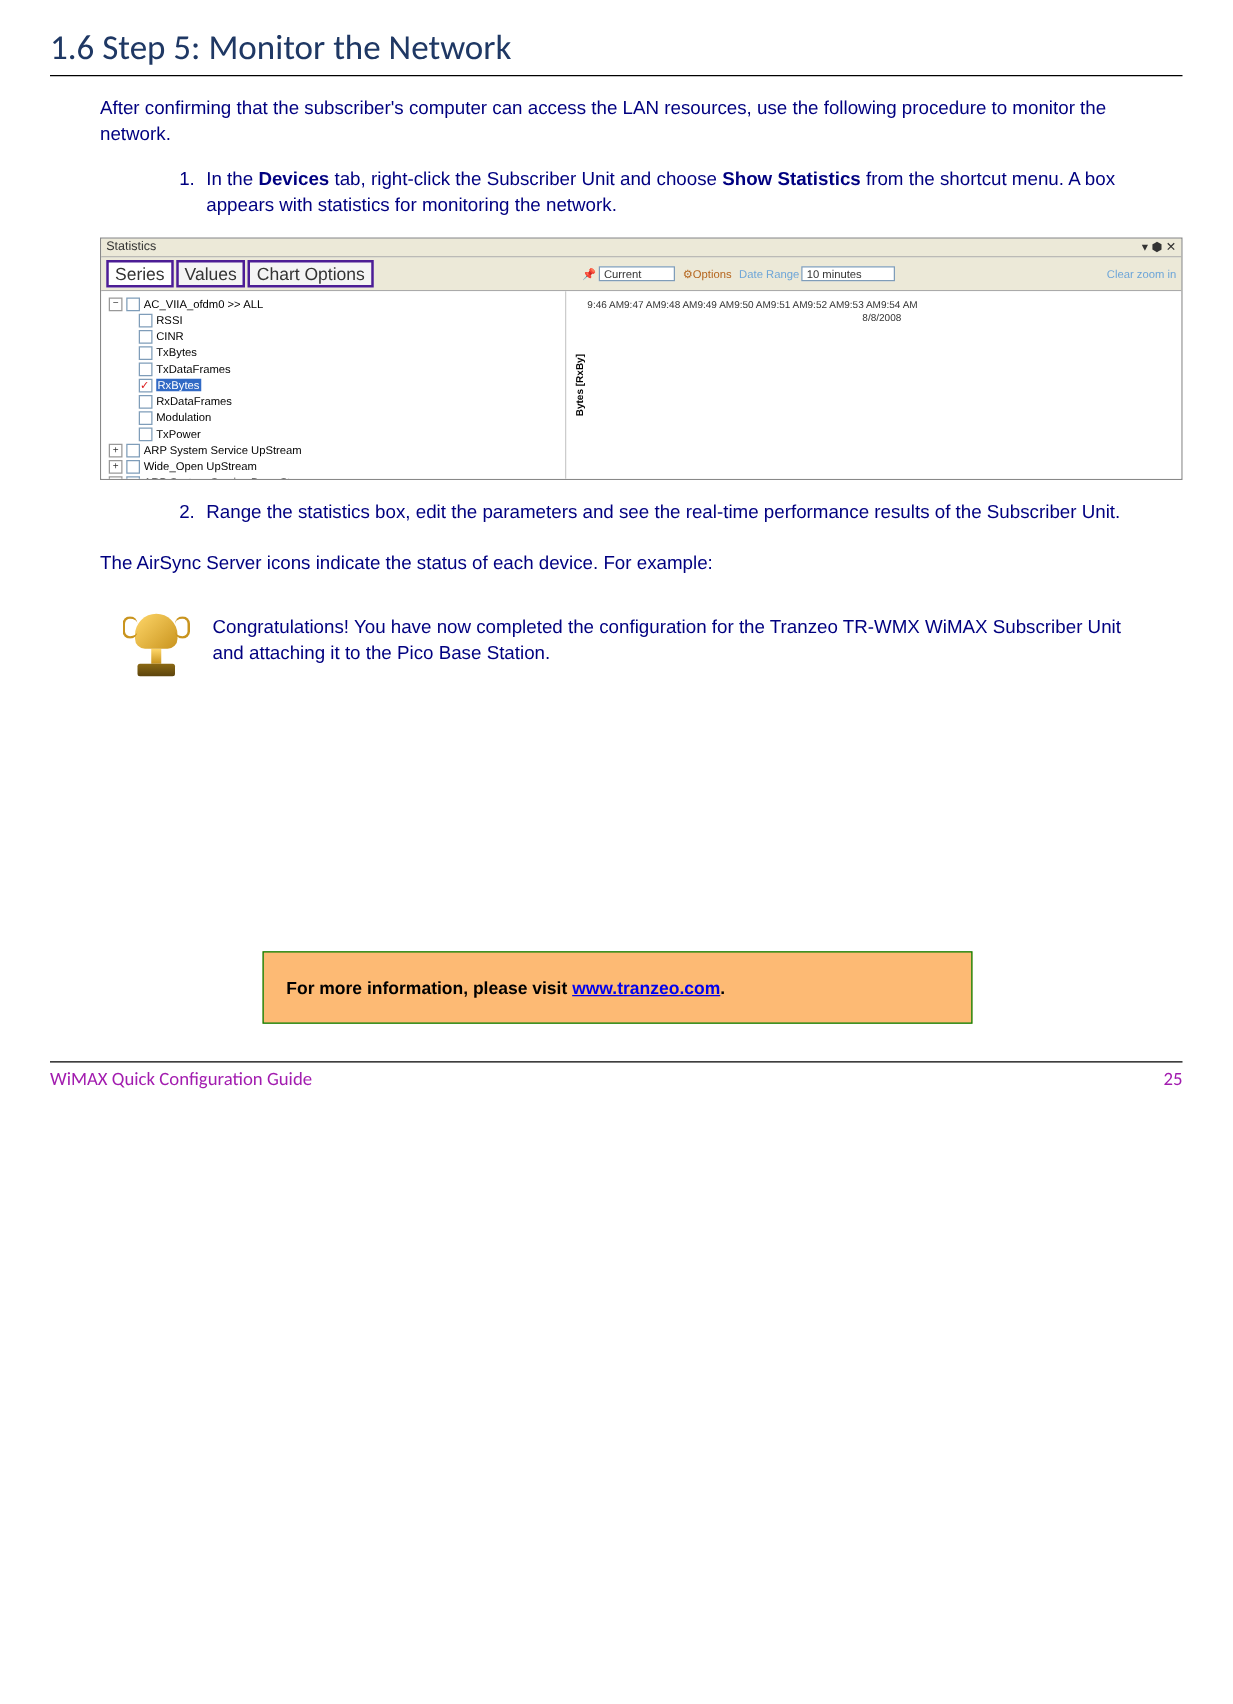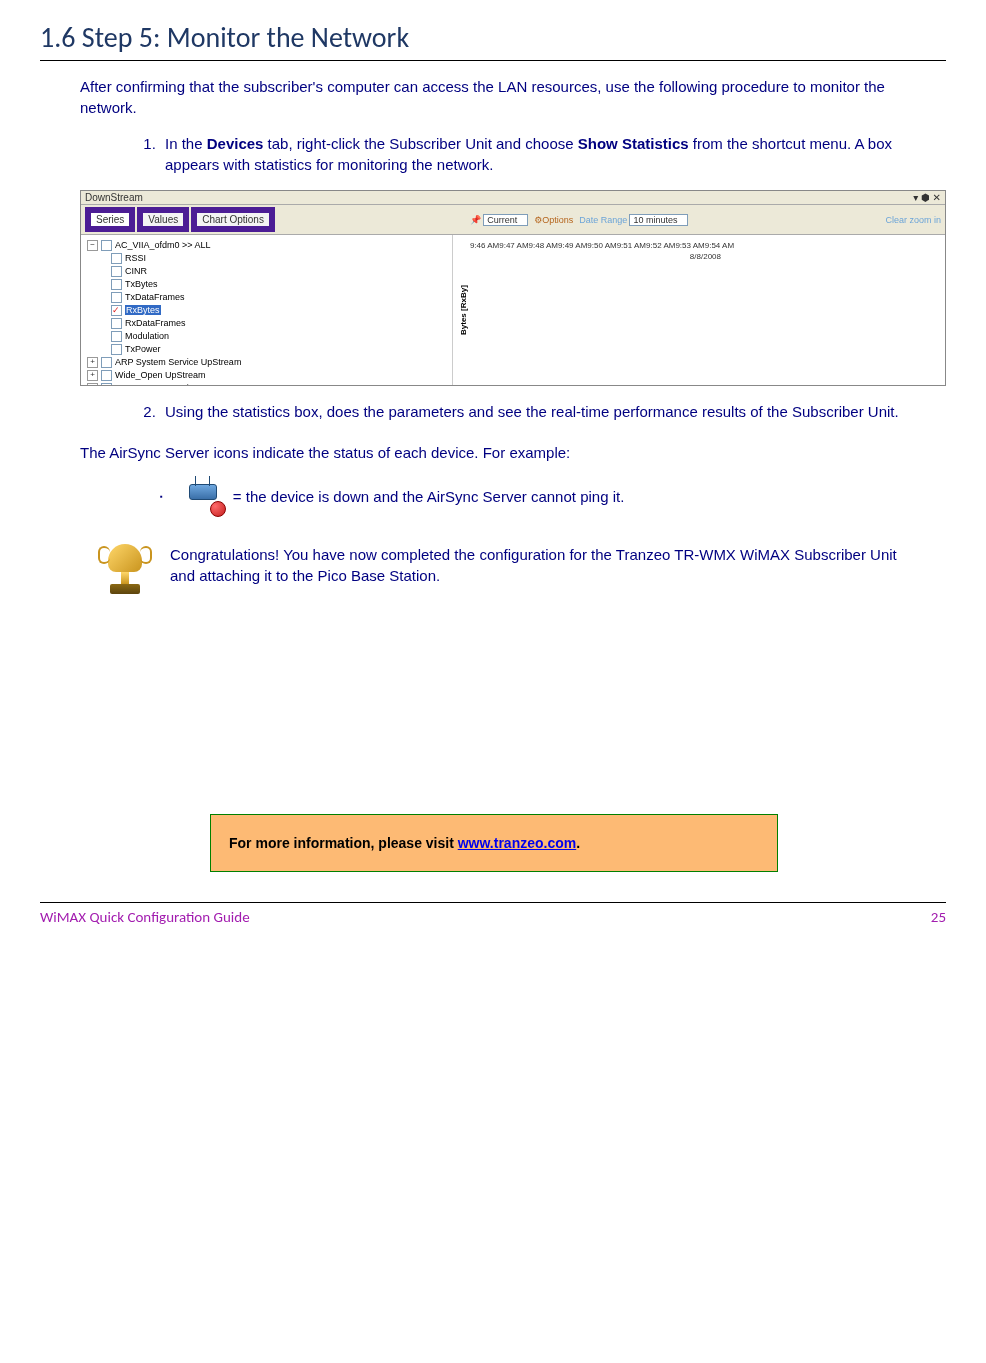--- a/index.html
+++ b/index.html
@@ -61,29 +61,29 @@
     }
     .shot-toolbar {
       display: flex;
       align-items: center;
       background: #ece9d8;
       border-bottom: 1px solid #aaa;
       padding: 2px 4px;
       gap: 2px;
     }
     .shot-toolbar .tab-btn {
-      border: 6px solid #4c1d95;
+      border: 2px solid #4c1d95;
       padding: 1px 5px;
       background: #f4f4f4;
-      font-size: 10px;
+      font-size: 14px;
     }
     .shot-toolbar .tab-btn.active { background: #fff; }
     .shot-toolbar .spacer { flex: 1; }
     .shot-toolbar .tool { font-size: 9px; color:#333; margin-left:4px;}
-    .shot-toolbar .dropdown { border: 1px solid #7f9db9; background:#fff; padding: 0px 10px 0px 3px; font-size:9px; position:relative; }
+    .shot-toolbar .dropdown { border: 1px solid #7f9db9; background:#fff; padding: 0px 26px 0px 3px; font-size:9px; position:relative; }
     .shot-toolbar .link-blue { color: #6da5d8; }
     .shot-toolbar .pin { font-size:9px; color:#555; margin-left:2px; }
     .shot-body {
       display: flex;
       height: 150px;
       background: #fff;
     }
     .tree-panel {
       width: 42%;
       border-right: 1px solid #ccc;
@@ -357,21 +357,21 @@
 
 <ol>
   <li>
     <span>In the </span><span class="strong">Devices</span><span> tab, right-click the Subscriber Unit and choose </span><span class="strong">Show Statistics</span><span> from the shortcut menu. A box appears with statistics for monitoring the network.</span>
   </li>
 </ol>
 
 <div class="figure-container">
   <div class="screenshot">
     <div class="shot-titlebar">
-      <span>DownStream</span>
+      <span>Statistics</span>
       <span>▾ ⬢ ✕</span>
     </div>
     <div class="shot-toolbar">
       <span class="tab-btn active">Series</span>
       <span class="tab-btn">Values</span>
       <span class="tab-btn">Chart Options</span>
       <span class="spacer"></span>
       <span class="pin">📌</span>
       <span class="dropdown">Current</span>
       <span class="tool" style="color:#b5651d;">⚙<span>Options</span></span>
@@ -413,35 +413,26 @@
             <span>9:54 AM</span>
           </div>
           <div class="xdate">8/8/2008</div>
         </div>
       </div>
     </div>
   </div>
 </div>
 
 <ol start="2">
-  <li>Using the statistics box, does the parameters and see the real-time performance results of the Subscriber Unit.</li>
+  <li>Range the statistics box, edit the parameters and see the real-time performance results of the Subscriber Unit.</li>
 </ol>
 
 <p class="status-text">The AirSync Server icons indicate the status of each device. For example:</p>
 
 <ul class="bullet-list">
-  <li>
-    <span class="device-icon">
-      <span class="router" style="bottom:14px;"></span>
-      <span class="antenna" style="bottom:28px;"></span>
-      <span class="antenna2" style="bottom:28px;"></span>
-      <span class="red-dot"></span>
-    </span>
-    <span> = the device is down and the AirSync Server cannot ping it.</span>
-  </li>
 </ul>
 
 <div class="congrats-block">
   <div class="trophy">
     <div class="trophy-cup"></div>
     <div class="trophy-stem"></div>
     <div class="trophy-base"></div>
   </div>
   <div>Congratulations! You have now completed the configuration for the Tranzeo TR-WMX WiMAX Subscriber Unit and attaching it to the Pico Base Station.</div>
 </div>

